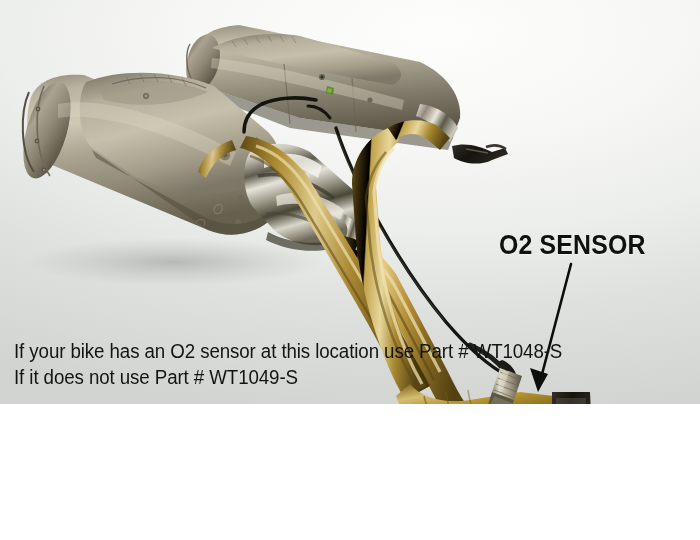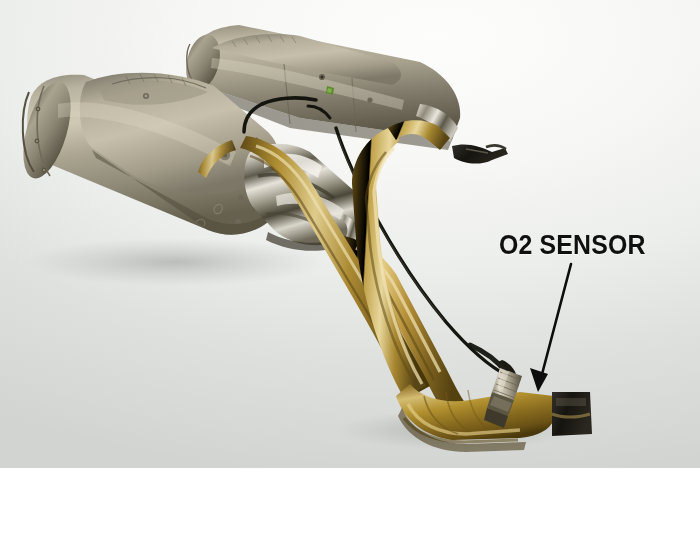--- a/index.html
+++ b/index.html
@@ -6,21 +6,21 @@
   * { margin:0; padding:0; box-sizing:border-box; }
 
   html, body {
     width:700px; height:540px;
     overflow:hidden;
     font-family:"Liberation Sans", sans-serif;
   }
 
   #stage {
     position:relative;
-    width:700px; height:468px;
+    width:700px; height:404px;
     background:
       radial-gradient(ellipse 120% 95% at 62% 8%, #fdfdfb 0%, #f7f7f5 28%, #eceeec 52%, #dfe1df 72%, #d2d4d2 100%);
     overflow:hidden;
   }
 
   
   #photo {
     position:absolute; left:0; top:0; width:700px; height:462px;
     overflow:hidden;
   }
@@ -378,14 +378,18 @@
       <g>
         <path d="M571,264 L541,378" stroke="#0d0d0d" stroke-width="2.6" stroke-linecap="round" fill="none"></path>
         <path d="M538,392 L530,368 L548,374 Z" fill="#0d0d0d"></path>
       </g>
 
     </svg>
   </div>
 
   <div id="callout-label">O2 SENSOR</div>
 
+  <div id="caption">
+    <div class="cap-line">If your bike has an O2 sensor at this location use Part # WT1048-S</div>
+    <div class="cap-line">If it does not use Part # WT1049-S</div>
+  </div>
 
 </div>
 
 </body></html>

